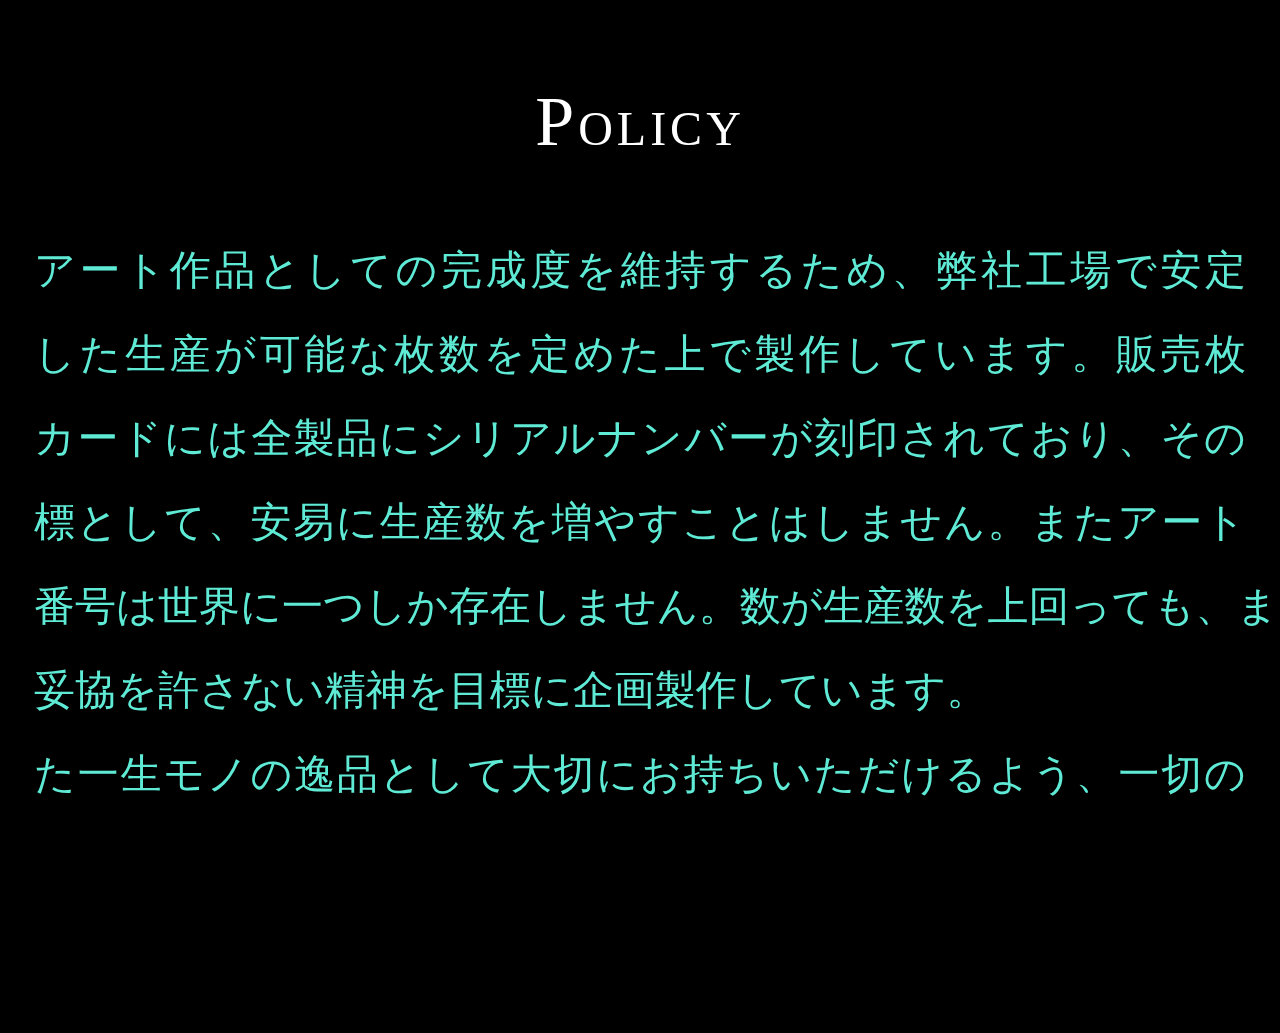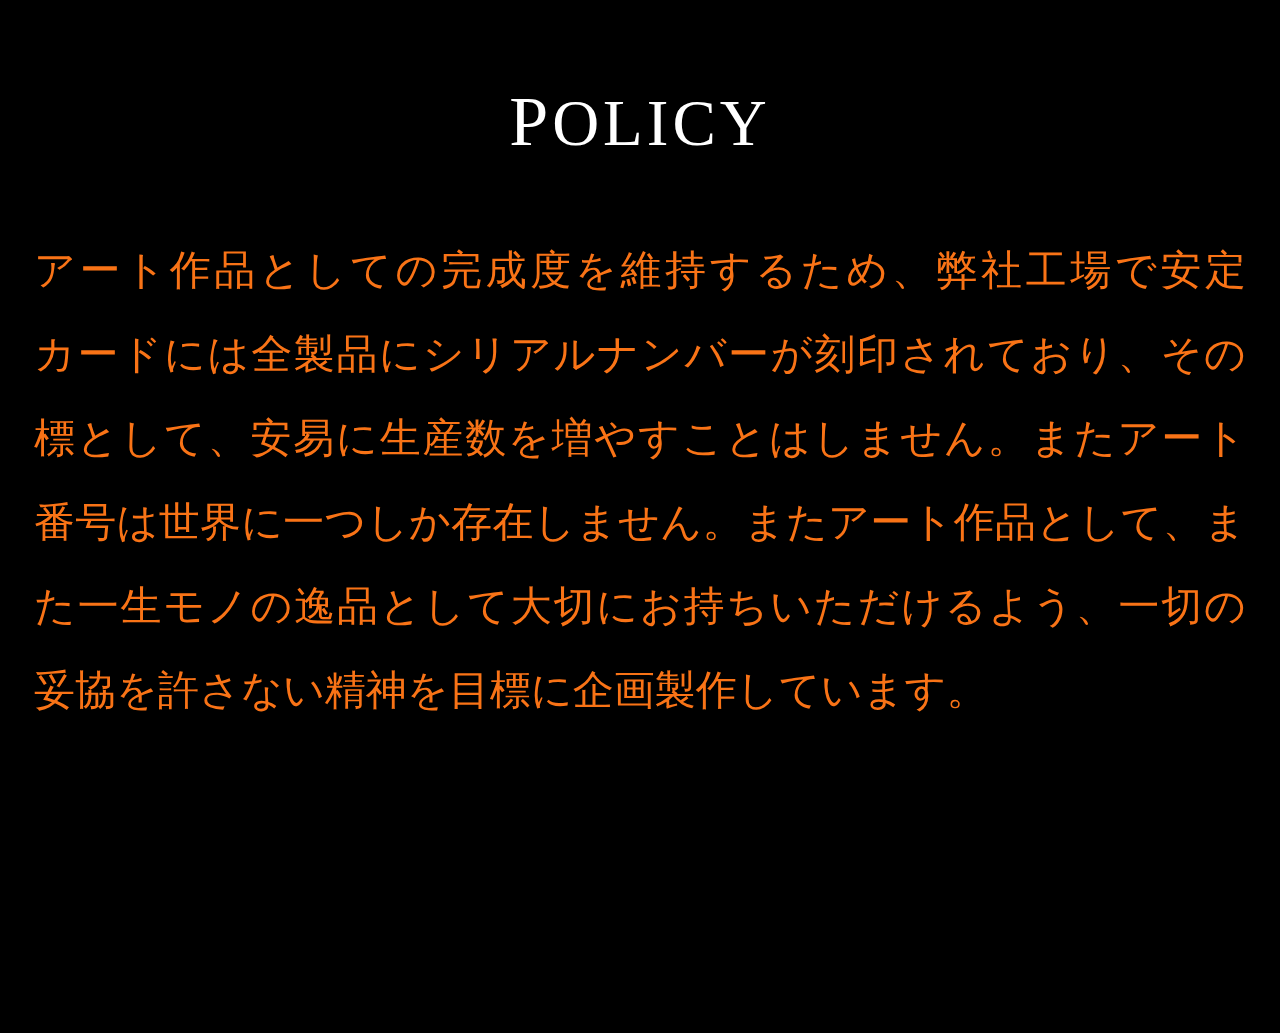--- a/index.html
+++ b/index.html
@@ -28,54 +28,55 @@
     line-height: 72px;
     text-align: center;
     color: #ffffff;
     font-weight: normal;
   }
   .title-initial {
     font-size: 70px;
     letter-spacing: 4px;
   }
   .title-rest {
-    font-size: 65px;
+    font-size: 48px;
     letter-spacing: 4px;
   }
   .policy-text {
     margin-top: 70px;
     color: #ffffff;
   }
   .policy-line {
     display: block;
     font-size: 41px;
     line-height: 84px;
     height: 84px;
     white-space: nowrap;
     text-align: justify;
     text-align-last: justify;
     text-justify: inter-character;
-    color: #f97316;
+    color: #5eead4;
   }
   .policy-line.last {
     text-align: left;
     text-align-last: left;
   }
 </style>
 </head>
 <body>
 
 <div class="page">
 
   <h2 class="title-block">
     <span class="title-initial">P</span><span class="title-rest">OLICY</span>
   </h2>
 
   <div class="policy-text">
     <span class="policy-line">アート作品としての完成度を維持するため、弊社工場で安定</span>
+    <span class="policy-line">した生産が可能な枚数を定めた上で製作しています。販売枚</span>
     <span class="policy-line">カードには全製品にシリアルナンバーが刻印されており、その</span>
     <span class="policy-line">標として、安易に生産数を増やすことはしません。またアート</span>
-    <span class="policy-line">番号は世界に一つしか存在しません。またアート作品として、ま</span>
+    <span class="policy-line">番号は世界に一つしか存在しません。数が生産数を上回っても、ま</span>
+    <span class="policy-line last">妥協を許さない精神を目標に企画製作しています。</span>
     <span class="policy-line">た一生モノの逸品として大切にお持ちいただけるよう、一切の</span>
-    <span class="policy-line last">妥協を許さない精神を目標に企画製作しています。</span>
   </div>
 
 </div>
 
 </body></html>

